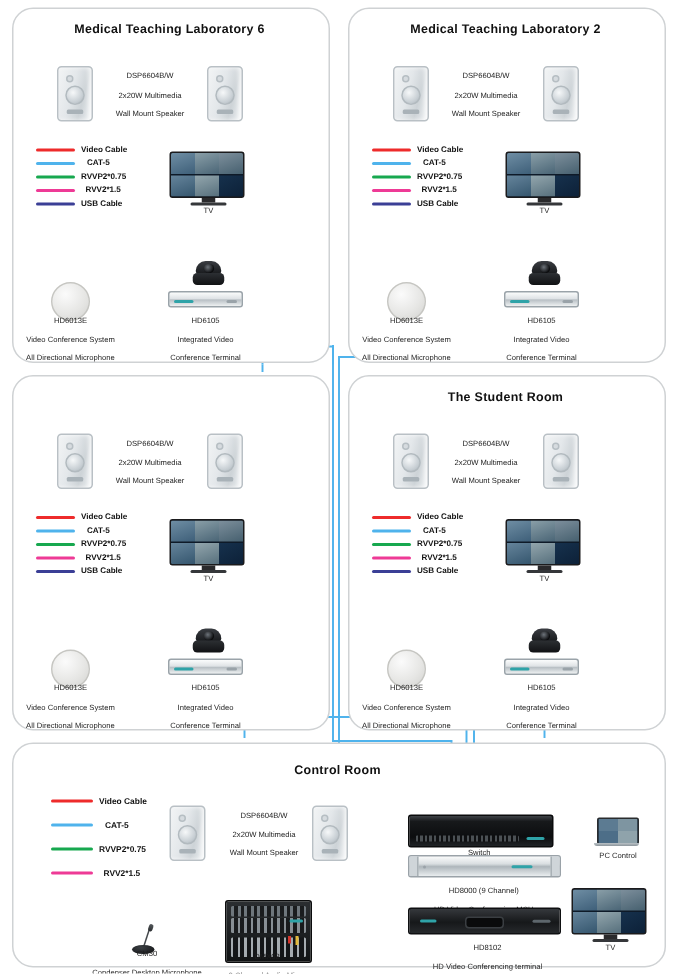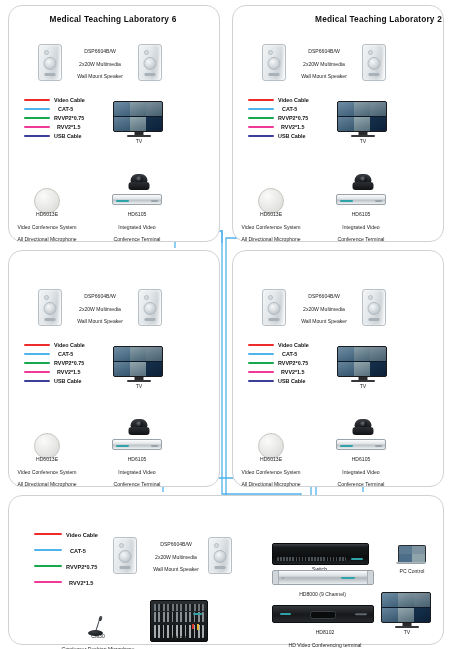--- a/index.html
+++ b/index.html
@@ -254,21 +254,21 @@
     <div class="bar"></div>
     <div class="rt"></div>
   </div>
   <div class="lbl" style="left:101px;top:205px;width:72px;">
     <span>HD6105</span><br>
     <span>Integrated Video</span><br>
     <span>Conference Terminal</span>
   </div>
 
   <div class="panel" style="left:232px;top:5px;width:210px;height:235px;"></div>
-  <div class="ptitle" style="left:232px;width:210px;top:14px;text-align:right;">Medical Teaching Laboratory  2</div>
+  <div class="ptitle" style="left:232px;width:210px;top:14px;">Medical Teaching Laboratory  2</div>
 
   <div class="spk" style="left:262px;top:44px;">
     <div class="tw"></div>
     <div class="drv"></div>
     <div class="slot"></div>
   </div>
   <div class="spk" style="left:362px;top:44px;">
     <div class="tw"></div>
     <div class="drv"></div>
     <div class="slot"></div>
@@ -409,20 +409,21 @@
     <div class="bar"></div>
     <div class="rt"></div>
   </div>
   <div class="lbl" style="left:101px;top:450px;width:72px;">
     <span>HD6105</span><br>
     <span>Integrated Video</span><br>
     <span>Conference Terminal</span>
   </div>
 
   <div class="panel" style="left:232px;top:250px;width:210px;height:235px;"></div>
+  <div class="ptitle" style="left:232px;width:210px;top:259px;">The Student Room</div>
 
   <div class="spk" style="left:262px;top:289px;">
     <div class="tw"></div>
     <div class="drv"></div>
     <div class="slot"></div>
   </div>
   <div class="spk" style="left:362px;top:289px;">
     <div class="tw"></div>
     <div class="drv"></div>
     <div class="slot"></div>
@@ -486,20 +487,21 @@
     <div class="bar"></div>
     <div class="rt"></div>
   </div>
   <div class="lbl" style="left:325px;top:450px;width:72px;">
     <span>HD6105</span><br>
     <span>Integrated Video</span><br>
     <span>Conference Terminal</span>
   </div>
 
   <div class="panel" style="left:8px;top:495px;width:434px;height:148px;"></div>
+  <div class="ptitle" style="left:8px;width:434px;top:508px;">Control Room</div>
 
   <div class="legend ctrl" style="left:34px;top:527px;width:90px;">
     <div class="lrow">
         <span class="lswatch" style="background:#ee2b2b"></span>
         <span class="ltext">Video Cable</span>
       </div>
     <div class="lrow">
         <span class="lswatch" style="background:#4fb3ec"></span>
         <span class="ltext" style="left:36px">CAT-5</span>
       </div>

